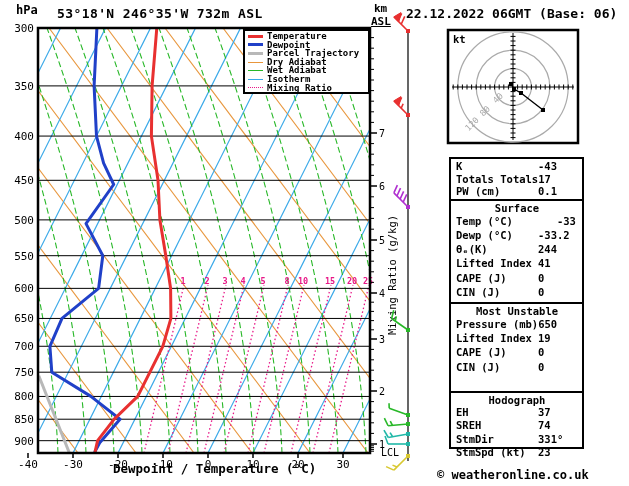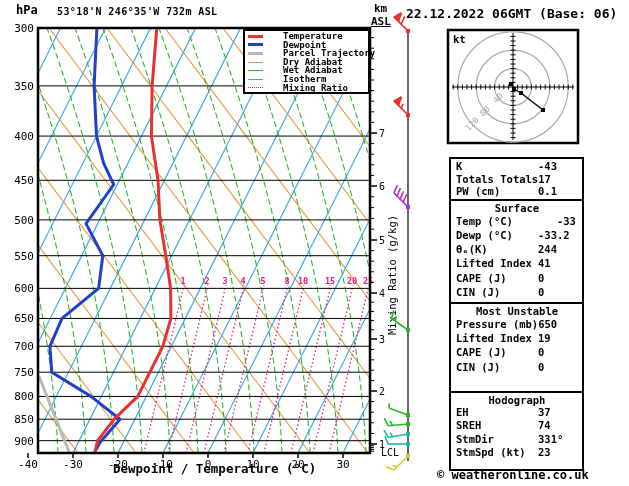--- a/index.html
+++ b/index.html
@@ -4,21 +4,21 @@
 <style>
   html,body{margin:0;padding:0;background:#fff;}
   #stage{position:relative;width:629px;height:486px;background:#fff;overflow:hidden;
          font-family:"DejaVu Sans Mono",monospace;color:#000;}
   .abs{position:absolute;}
   .b{font-weight:bold;}
   #legend-box{position:absolute;left:243px;top:29px;width:127px;height:65px;
               background:#fff;border:2px solid #000;box-sizing:border-box;
               padding:1px 0 0 3px;}
   .leg-row{display:flex;align-items:center;height:8.6px;font-size:9px;line-height:8.6px;
-           font-weight:bold;white-space:nowrap;gap:16px;}
+           font-weight:bold;white-space:nowrap;}
   .leg-swatch{display:inline-block;width:15px;margin-right:4px;flex:0 0 15px;}
   .stat-box{position:absolute;left:449px;width:135px;background:#fff;
             border:2px solid #000;box-sizing:border-box;padding:1px 4px 0 5px;
             font-size:10.5px;font-weight:bold;}
   .stat-title{text-align:center;}
   .stat-row{display:flex;white-space:nowrap;}
   .stat-row .lab{flex:1 1 auto;}
   .stat-row .val{flex:0 0 40px;text-align:left;}
   svg text{font-family:"DejaVu Sans Mono",monospace;}
 </style>
@@ -336,21 +336,21 @@
         <polyline points="511,84 514,89 521,93 543,110" fill="none" stroke="#000" stroke-width="1.4"></polyline>
         <rect x="509" y="82" width="4" height="4" fill="#000"></rect>
         <rect x="512" y="87" width="4" height="4" fill="#000"></rect>
         <rect x="519" y="91" width="4" height="4" fill="#000"></rect>
         <rect x="541" y="108" width="4" height="4" fill="#000"></rect>
       </g>
     </svg>
 
   <div class="abs b" style="left:16px;top:3px;font-size:12px;">hPa</div>
 
-  <div class="abs b" style="left:57px;top:6px;font-size:10px;letter-spacing:0.4px;">53°18'N 246°35'W 732m ASL</div>
+  <div class="abs b" style="left:57px;top:6px;font-size:13px;letter-spacing:0.4px;">53°18'N 246°35'W 732m ASL</div>
 
   <div class="abs" style="left:374px;top:2px;font-size:11px;font-weight:bold;">km</div>
   <div class="abs" style="left:371px;top:15px;font-size:11px;font-weight:bold;text-decoration:underline;">ASL</div>
 
   <div class="abs b" style="left:406px;top:6px;font-size:13px;">22.12.2022 06GMT (Base: 06)</div>
 
   <div id="legend-box">
       <div class="leg-row">
         <span class="leg-swatch" style="border-top: 3px solid rgb(232, 48, 48);"></span>
         <span>Temperature</span>
@@ -434,21 +434,21 @@
       </div>
       <div class="stat-row" style="height: 14.2px; line-height: 14.2px;">
         <span class="lab">CAPE (J)</span>
         <span class="val">0</span>
       </div>
       <div class="stat-row" style="height: 14.2px; line-height: 14.2px;">
         <span class="lab">CIN (J)</span>
         <span class="val">0</span>
       </div>
     </div>
-  <div class="stat-box" style="top:391px;height:80px;">
+  <div class="stat-box" style="top:391px;height:58px;">
       <div class="stat-title">Hodograph</div>
       <div class="stat-row" style="height: 13.25px; line-height: 13.25px;">
         <span class="lab">EH</span>
         <span class="val">37</span>
       </div>
       <div class="stat-row" style="height: 13.25px; line-height: 13.25px;">
         <span class="lab">SREH</span>
         <span class="val">74</span>
       </div>
       <div class="stat-row" style="height: 13.25px; line-height: 13.25px;">

